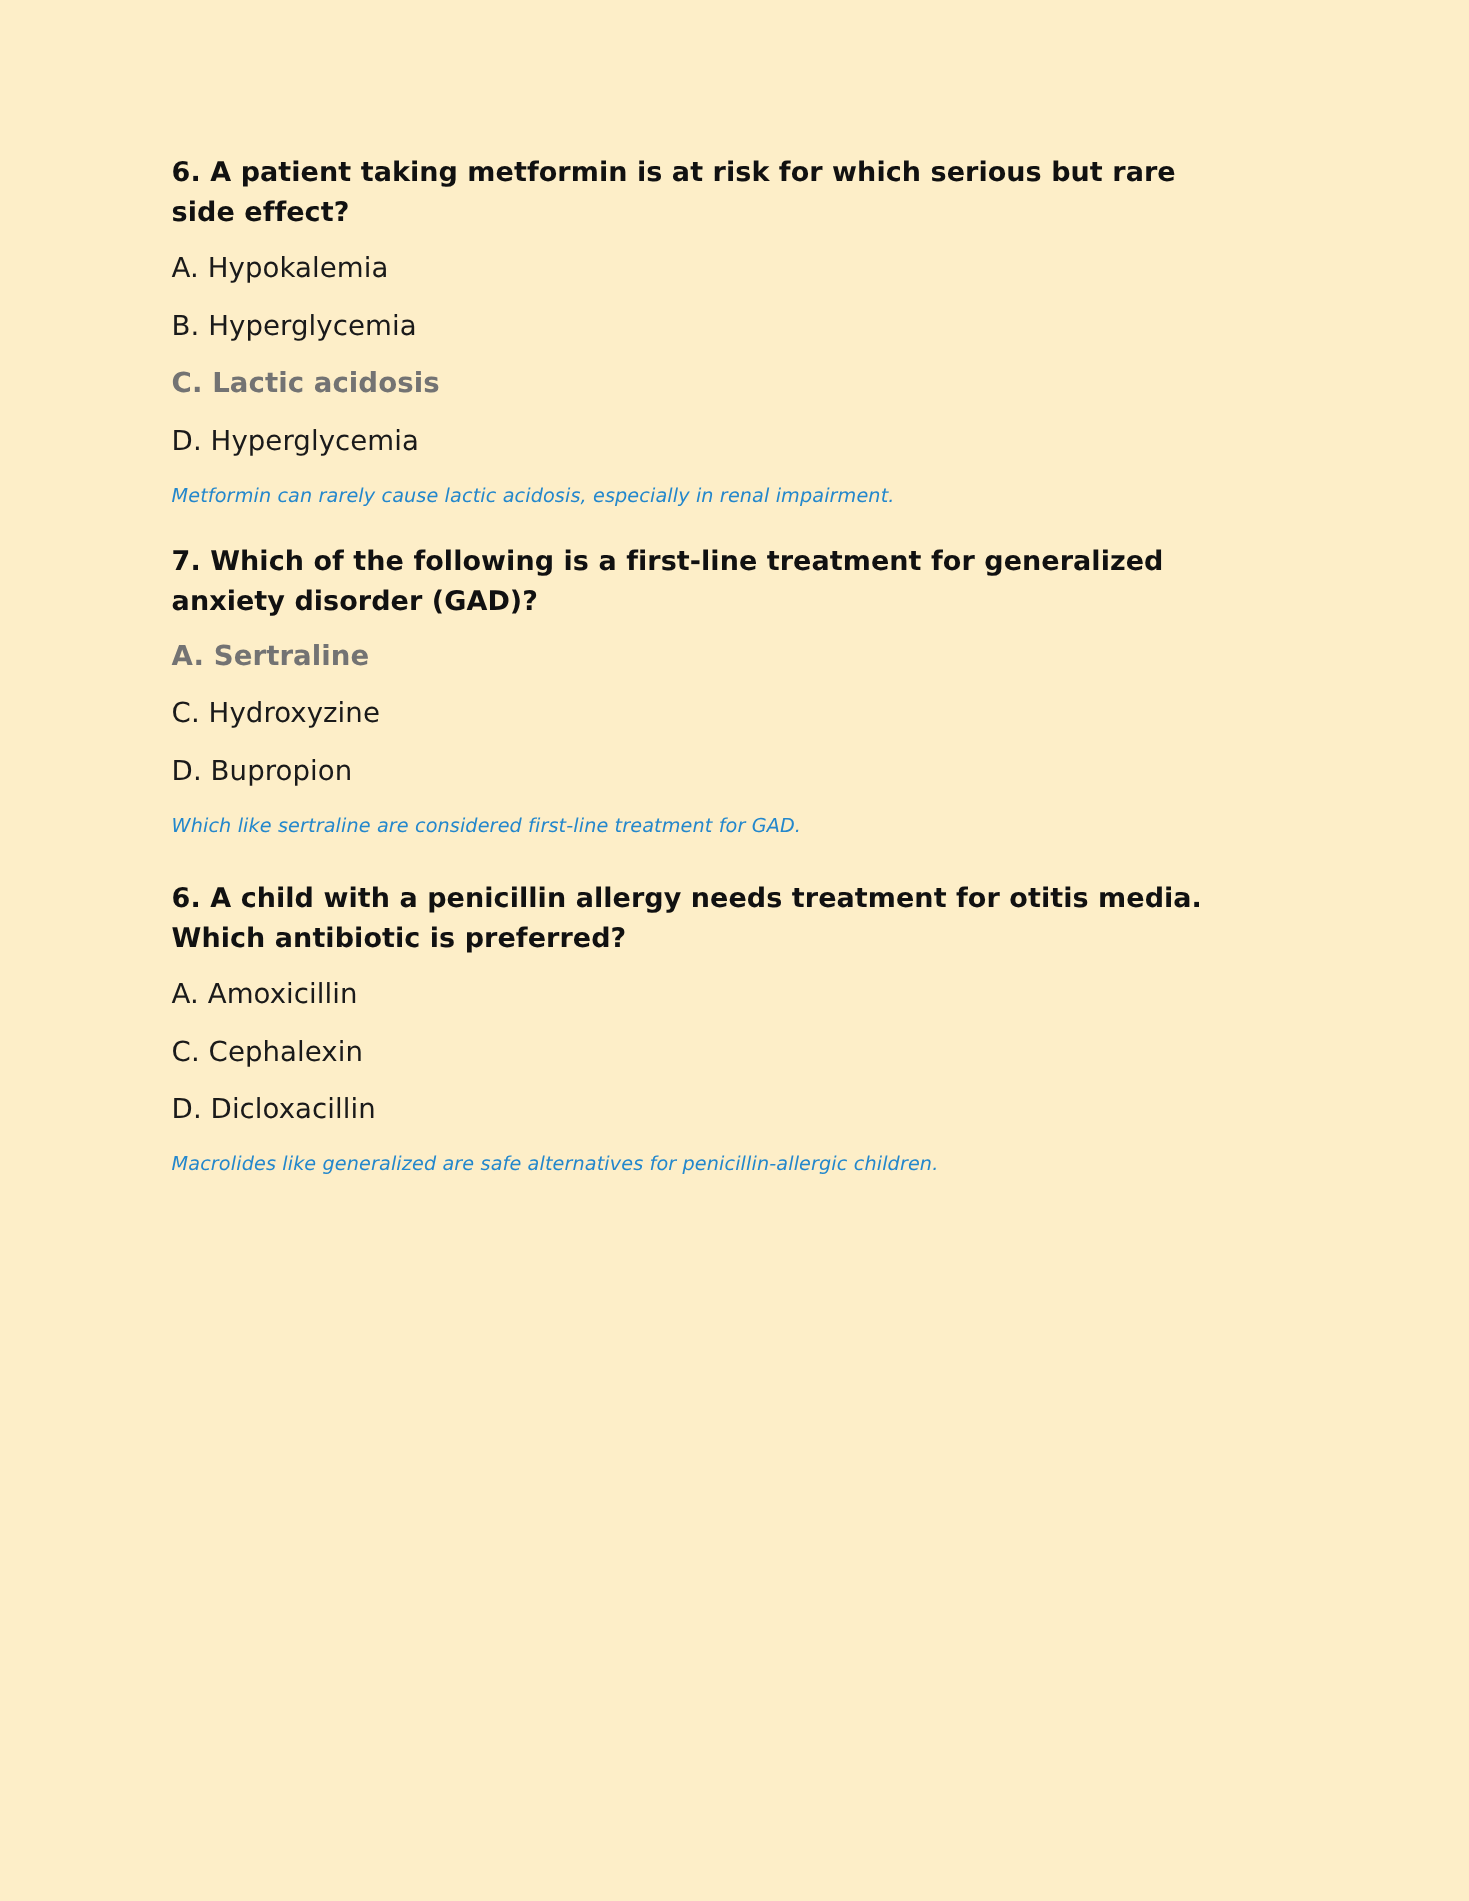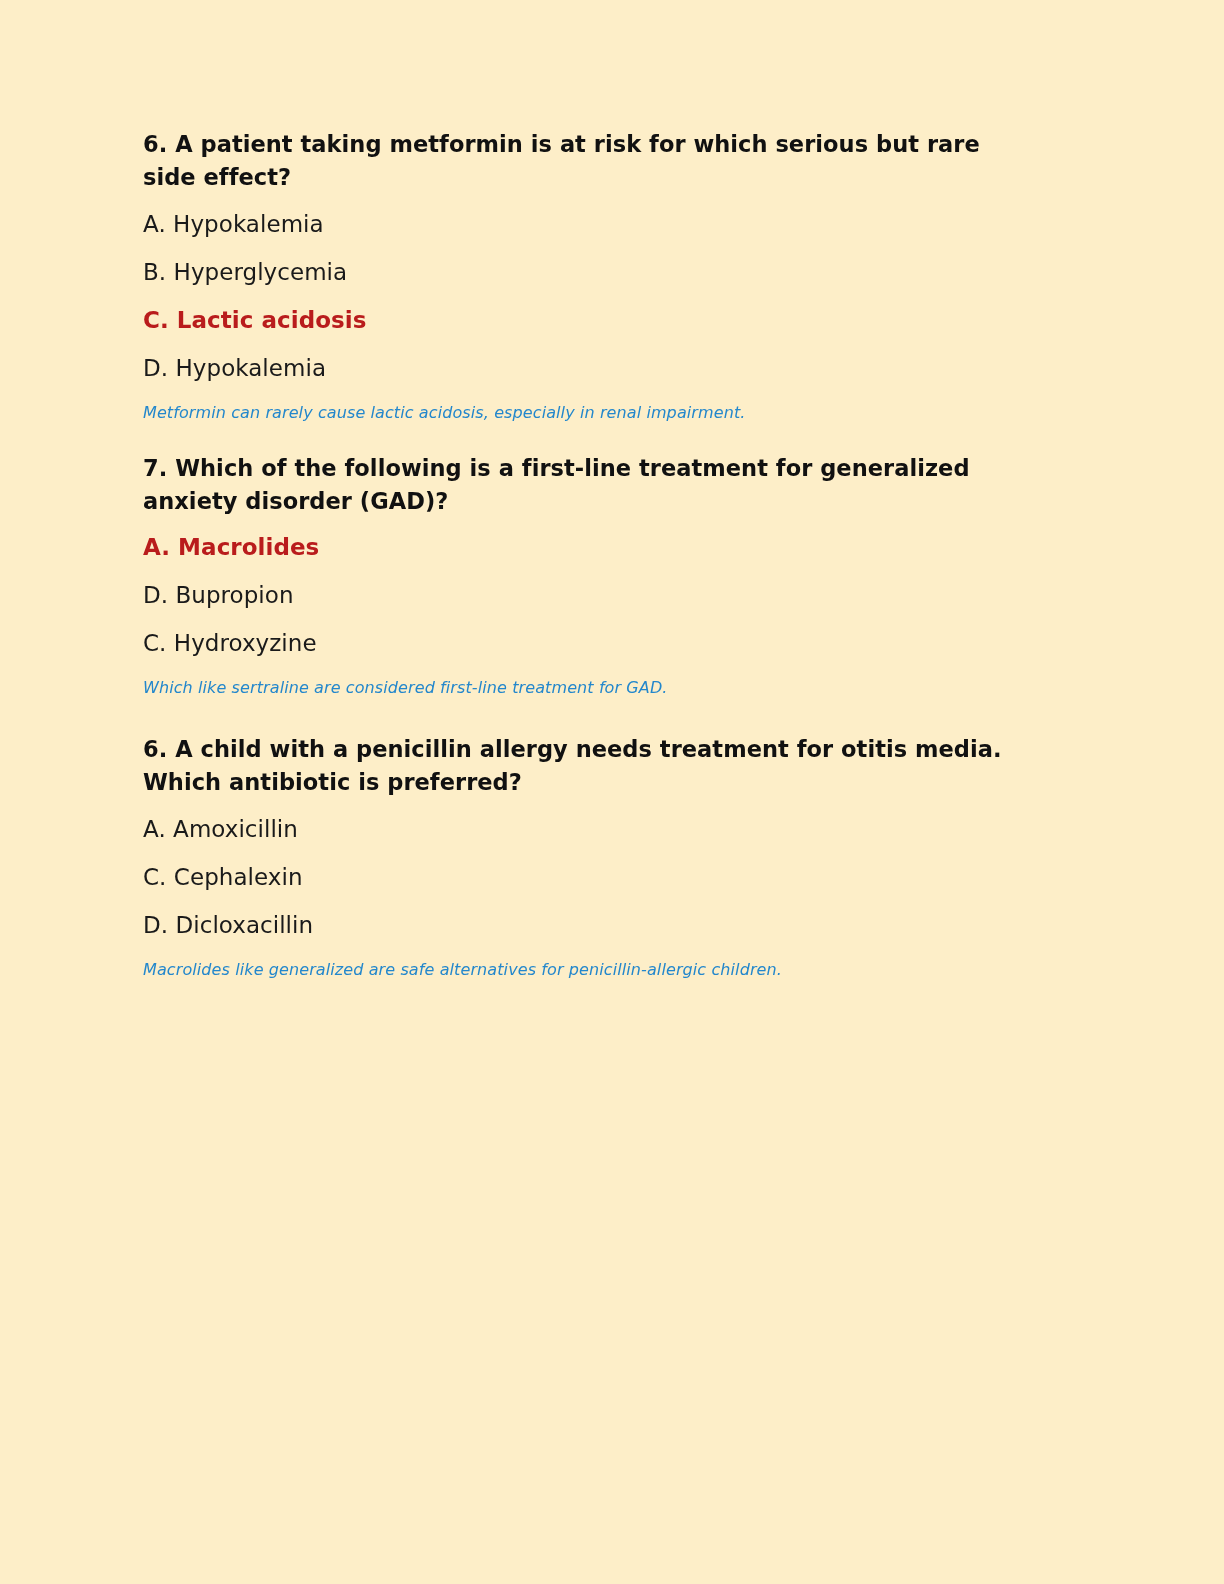--- a/index.html
+++ b/index.html
@@ -36,21 +36,21 @@
   .q-option {
     font-size: 23px;
     font-weight: normal;
     color: #1a1a1a;
     line-height: 1.35;
     margin: 0 0 17px 0;
     letter-spacing: 0.05px;
   }
   .q-option.correct {
     font-weight: bold;
-    color: #b91c1c;
+    color: #737373;
   }
   .q-explanation {
     font-size: 16px;
     font-style: italic;
     color: #2387cc;
     line-height: 1.55;
     margin: 7px 0 22px 0;
     max-width: 905px;
     letter-spacing: 0.1px;
   }
@@ -60,31 +60,31 @@
 </head>
 <body>
 
 <div class="page">
 
   <div class="question-block">
     <p class="q-stem">6. A patient taking metformin is at risk for which serious but rare side effect?</p>
     <p class="q-option">A. Hypokalemia</p>
     <p class="q-option">B. Hyperglycemia</p>
     <p class="q-option correct">C. Lactic acidosis</p>
-    <p class="q-option">D. Hypokalemia</p>
+    <p class="q-option">D. Hyperglycemia</p>
     <p class="q-explanation">Metformin can rarely cause lactic acidosis, especially in renal impairment.</p>
   </div>
 
   <div class="spacer-sm"></div>
 
   <div class="question-block">
     <p class="q-stem">7. Which of the following is a first-line treatment for generalized anxiety disorder (GAD)?</p>
-    <p class="q-option correct">A. Macrolides</p>
+    <p class="q-option correct">A. Sertraline</p>
+    <p class="q-option">C. Hydroxyzine</p>
     <p class="q-option">D. Bupropion</p>
-    <p class="q-option">C. Hydroxyzine</p>
     <p class="q-explanation">Which like sertraline are considered first-line treatment for GAD.</p>
   </div>
 
   <div class="spacer-md"></div>
 
   <div class="question-block">
     <p class="q-stem">6. A child with a penicillin allergy needs treatment for otitis media. Which antibiotic is preferred?</p>
     <p class="q-option">A. Amoxicillin</p>
     <p class="q-option">C. Cephalexin</p>
     <p class="q-option">D. Dicloxacillin</p>

